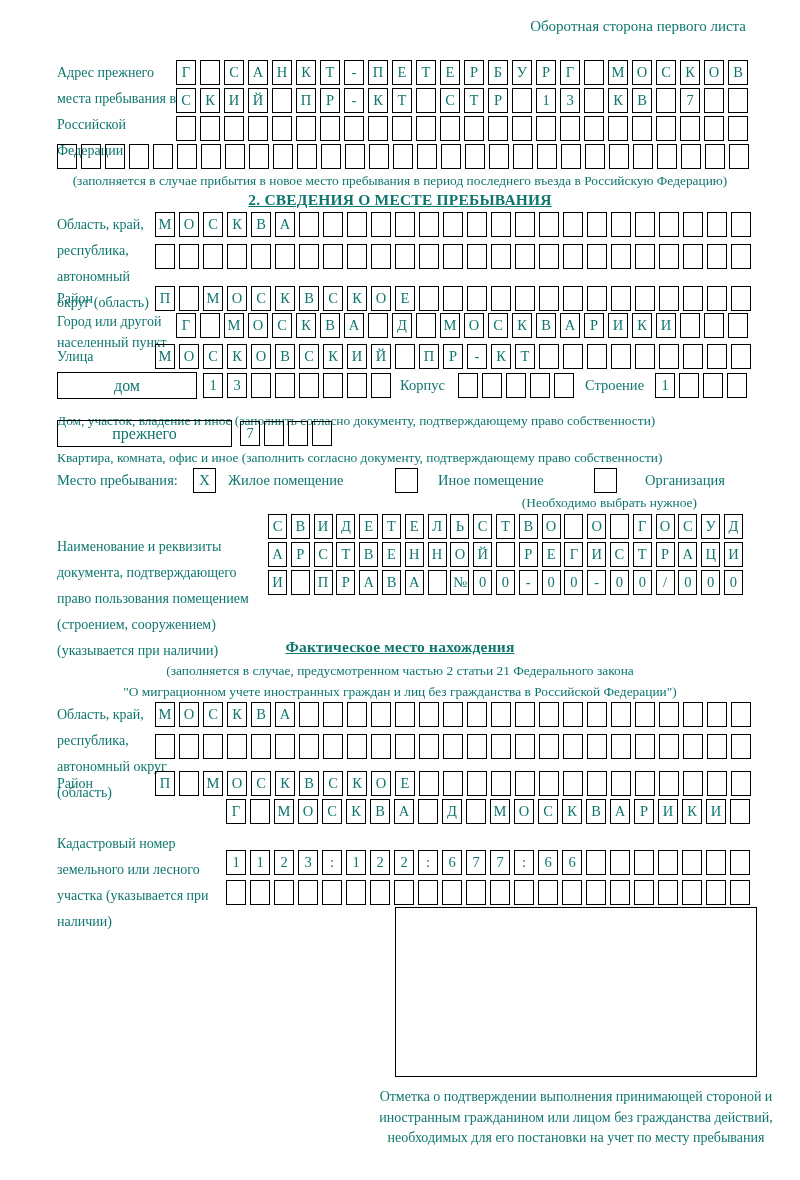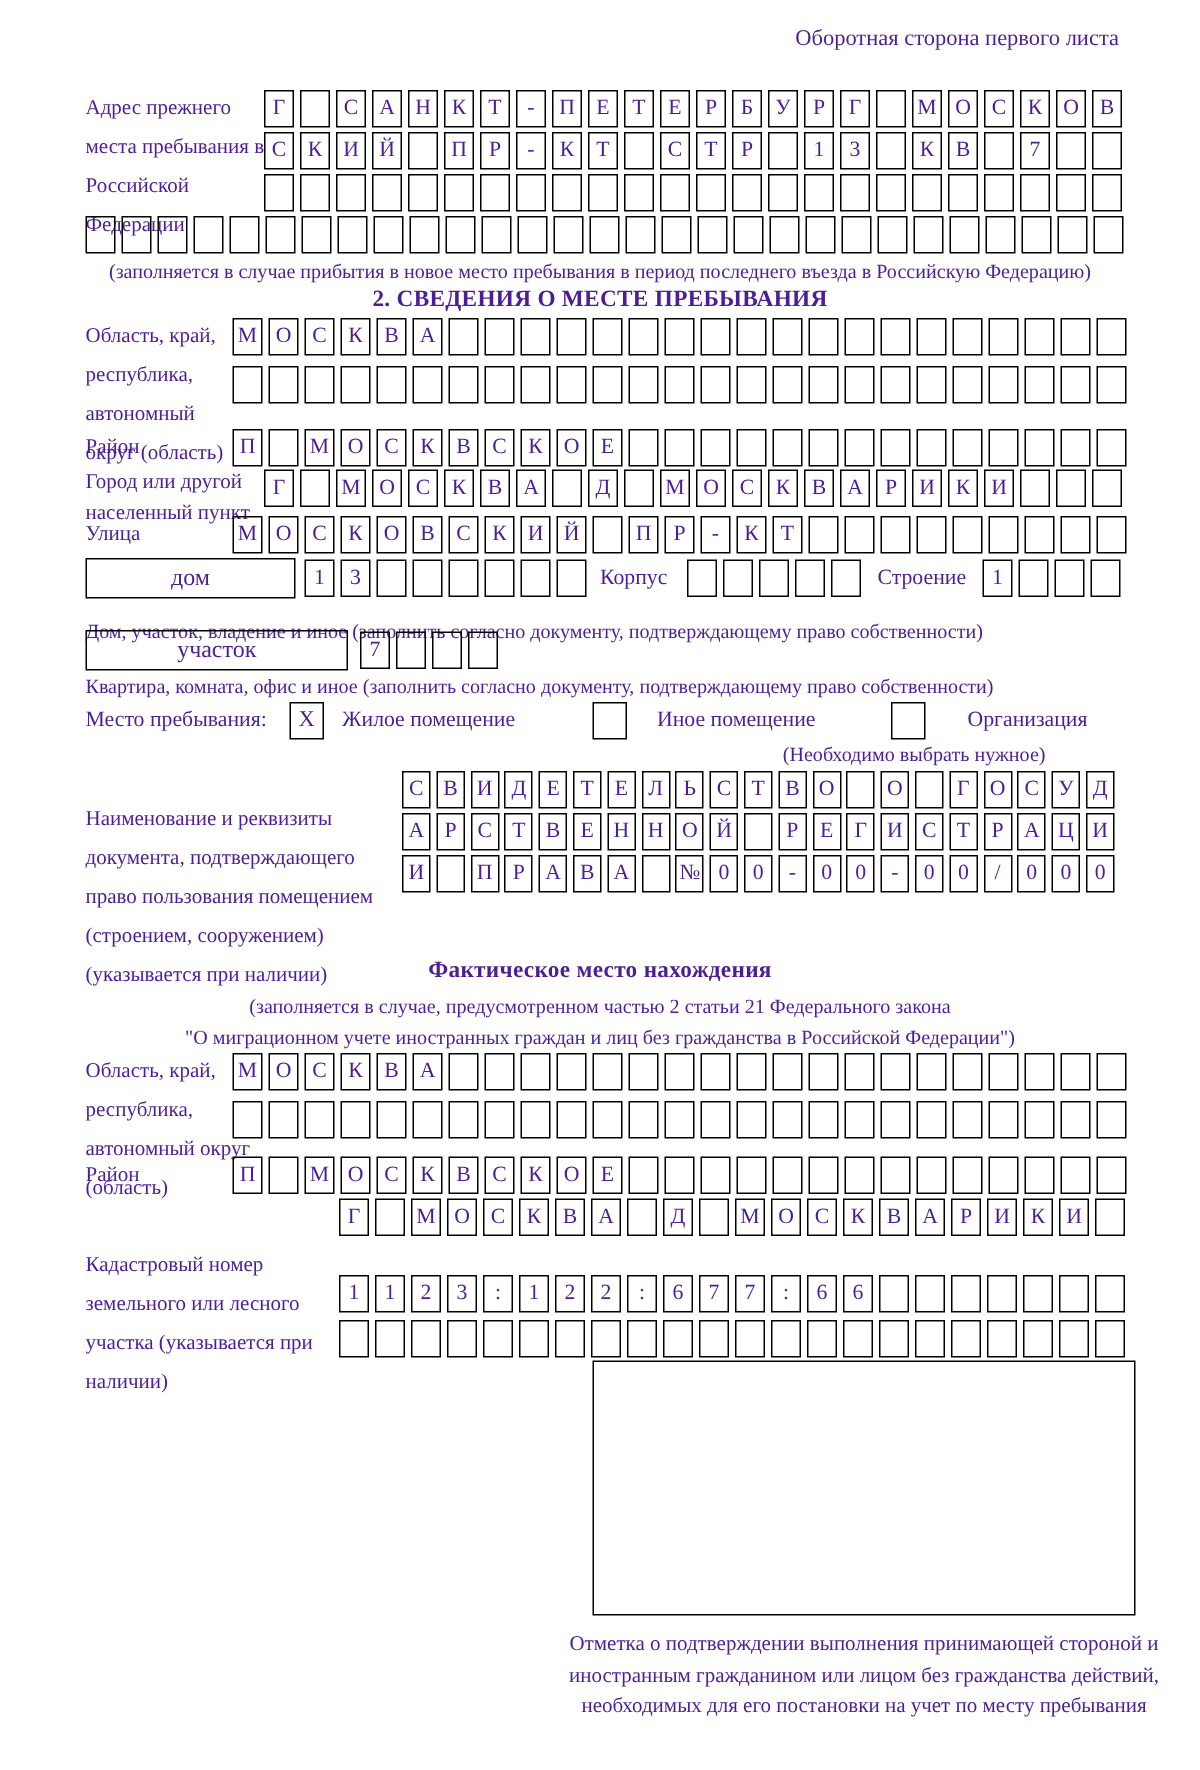--- a/index.html
+++ b/index.html
@@ -1,19 +1,19 @@
 <!DOCTYPE html>
 <html><head>
 <meta charset="utf-8">
 <style>
   * { margin:0; padding:0; box-sizing:border-box; }
   html,body { background:#888; }
   #page {
     position:relative; width:800px; height:1180px; background:#fff;
-    font-family:"Liberation Serif","DejaVu Serif",serif; color:#4c1d95;
+    font-family:"Liberation Serif","DejaVu Serif",serif; color:#0f766e;
     margin:0 auto; overflow:hidden;
   }
   .abs { position:absolute; }
   .lbl { font-size:14px; line-height:26px; }
   .note { font-size:13.4px; }
   .center { text-align:center; width:100%; }
   .bold { font-weight:bold; }
   .cells { display:flex; }
   .cell {
     width:20px; height:25px; border:1.6px solid #000; margin-right:4px;
@@ -24,21 +24,21 @@
   .widebox {
     border:1.6px solid #000; height:27px; display:flex;
     align-items:center; justify-content:center; font-size:16px;
   }
   .checkbox {
     width:23px; height:25px; border:1.6px solid #000; display:inline-flex;
     align-items:center; justify-content:center; font-size:15px; flex:0 0 auto;
   }
   .opt-label { font-size:14.5px; line-height:25px; }
   #confirm-box { border:1.6px solid #000; background:#fff; }
-  #title2, #title3 { font-size:15.5px; letter-spacing:.2px; }
+  #title2, #title3 { font-size:15.5px; letter-spacing:.2px;text-decoration:underline; }
 </style>
 </head>
 <body>
 
 <div id="page">
 
   <div class="abs" style="top:18px; right:54px; font-size:15px;">Оборотная сторона первого листа</div>
 
   <div class="abs lbl" style="top:60px; left:57px; width:120px;">Адрес прежнего места пребывания в Российской Федерации</div>
   <div class="abs cells" style="top:60px; left:176px;">
@@ -317,21 +317,21 @@
     </div>
   <div class="abs opt-label" style="top:373px; left:585px;text-align:right;">Строение</div>
   <div class="abs cells" style="top:373px; left:655px;">
       <span class="cell">1</span>
       <span class="cell"></span>
       <span class="cell"></span>
       <span class="cell"></span>
     </div>
   <div class="abs note" style="top:413px; left:57px;">Дом, участок, владение и иное (заполнить согласно документу, подтверждающему право собственности)</div>
 
-  <div class="abs widebox" style="top:420px; left:57px; width:175px;">участок</div>
+  <div class="abs widebox" style="top:420px; left:57px; width:175px;">прежнего</div>
   <div class="abs cells" style="top:421px; left:240px;">
       <span class="cell">7</span>
       <span class="cell"></span>
       <span class="cell"></span>
       <span class="cell"></span>
     </div>
   <div class="abs note" style="top:450px; left:57px;">Квартира, комната, офис и иное (заполнить согласно документу, подтверждающему право собственности)</div>
 
   <div class="abs opt-label" style="top:468px; left:57px;">Место пребывания:</div>
   <div class="abs checkbox" style="top:468px; left:193px;">X</div>

